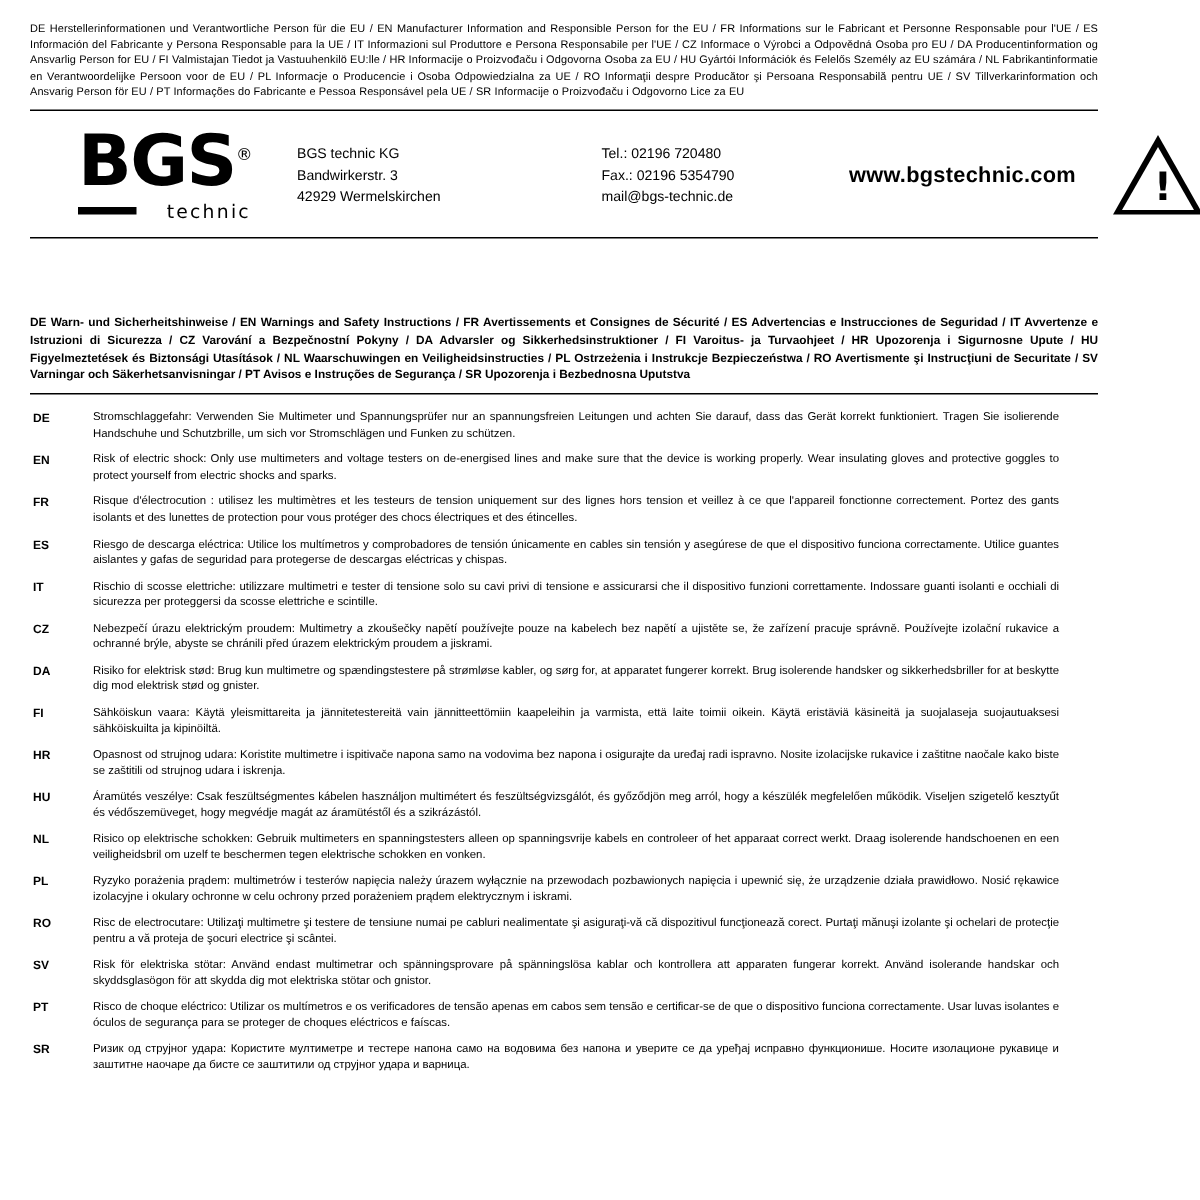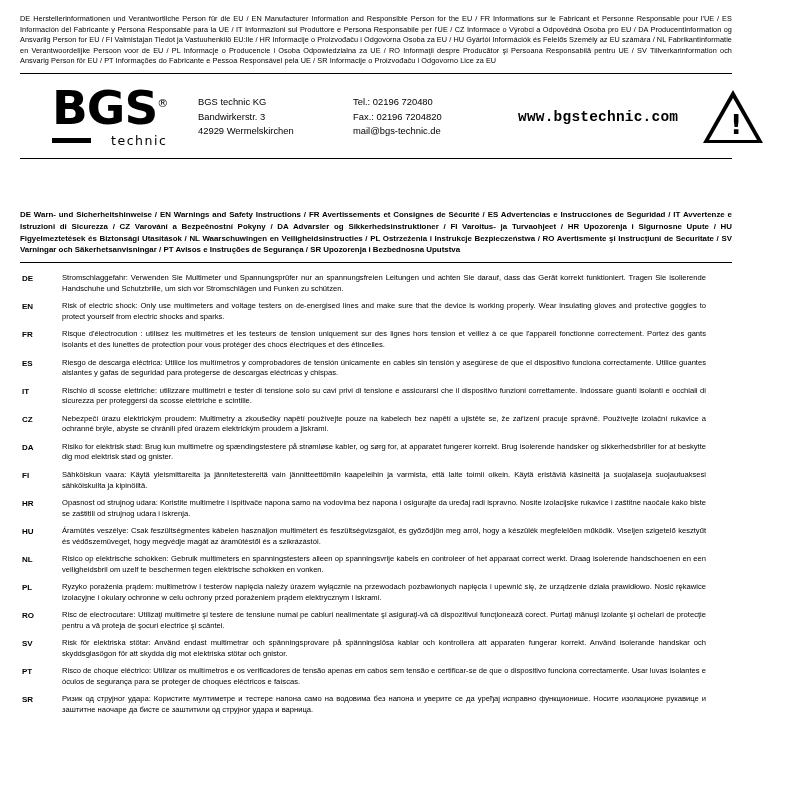--- a/index.html
+++ b/index.html
@@ -84,28 +84,29 @@
   }
   .addr-cell {
     flex: 0 0 155px;
     font-size: 9.4px;
     line-height: 1.55;
   }
   .contact-cell {
     flex: 0 0 165px;
     font-size: 9.4px;
     line-height: 1.55;
+    margin-left: 48px;
   }
   .web-cell {
     flex: 1 1 auto;
     text-align: center;
     font-weight: bold;
     font-size: 14.5px;
     letter-spacing: 0.2px;
-    font-family: Liberation Mono, monospace;
+    font-family: Liberation Sans, sans-serif;
   }
   .warn-cell {
     flex: 0 0 110px;
     display: flex;
     justify-content: center;
     align-items: center;
   }
   .warn-triangle {
     width: 0;
     height: 0;
@@ -201,21 +202,21 @@
       <div>42929 Wermelskirchen</div>
     </div>
 
     <div class="contact-cell">
       <div>
         <span>Tel.:</span>
         <span>02196 720480</span>
       </div>
       <div>
         <span>Fax.:</span>
-        <span>02196 7204820</span>
+        <span>02196 5354790</span>
       </div>
       <div>mail@bgs-technic.de</div>
     </div>
 
     <div class="web-cell">www.bgstechnic.com</div>
 
     <div class="warn-cell">
       <div class="warn-triangle">
         <span class="inner"></span>
         <span class="bang">!</span>

